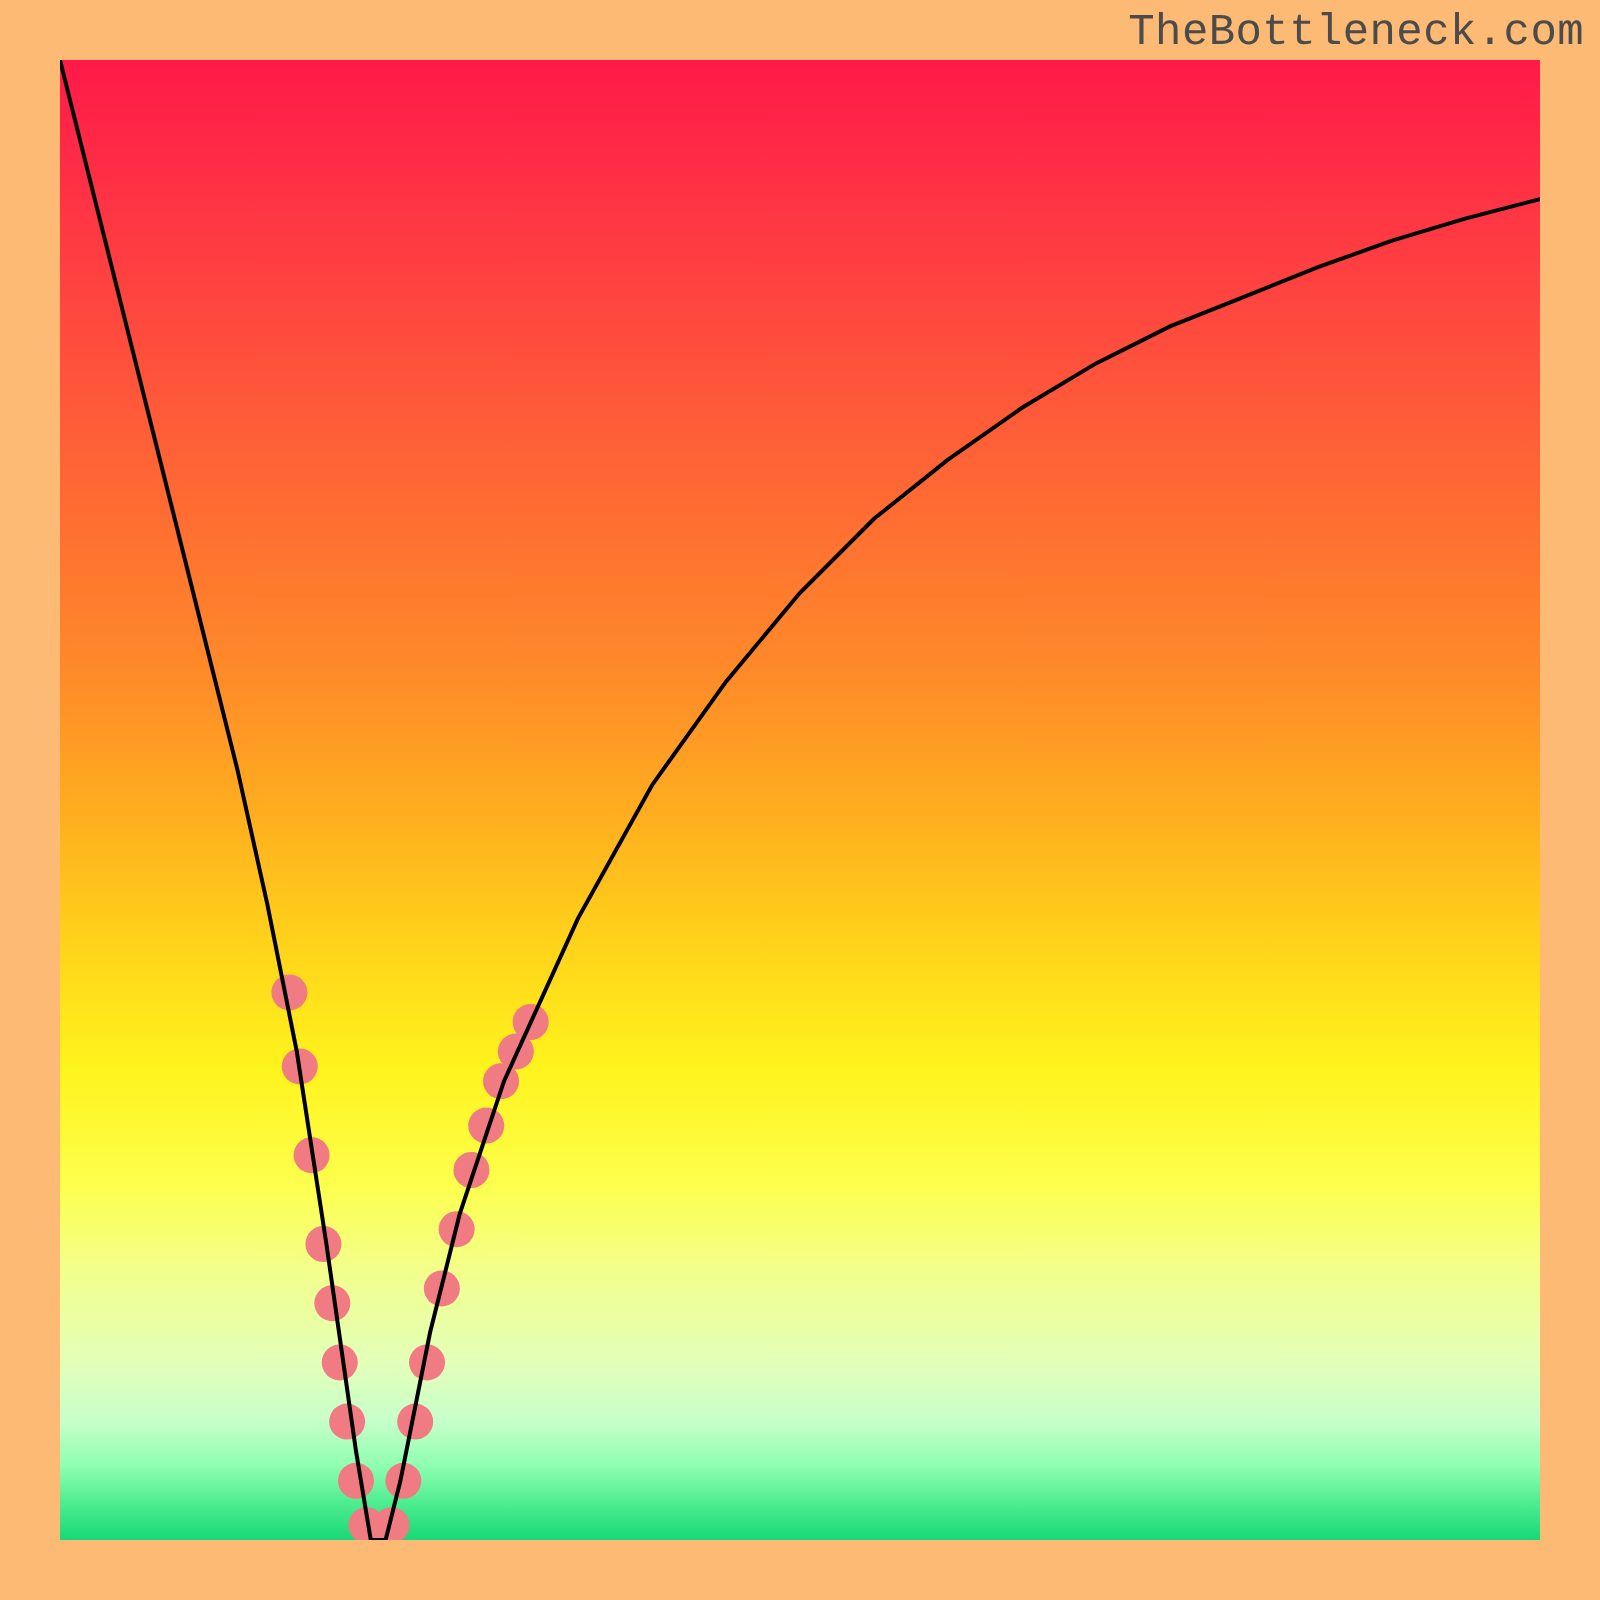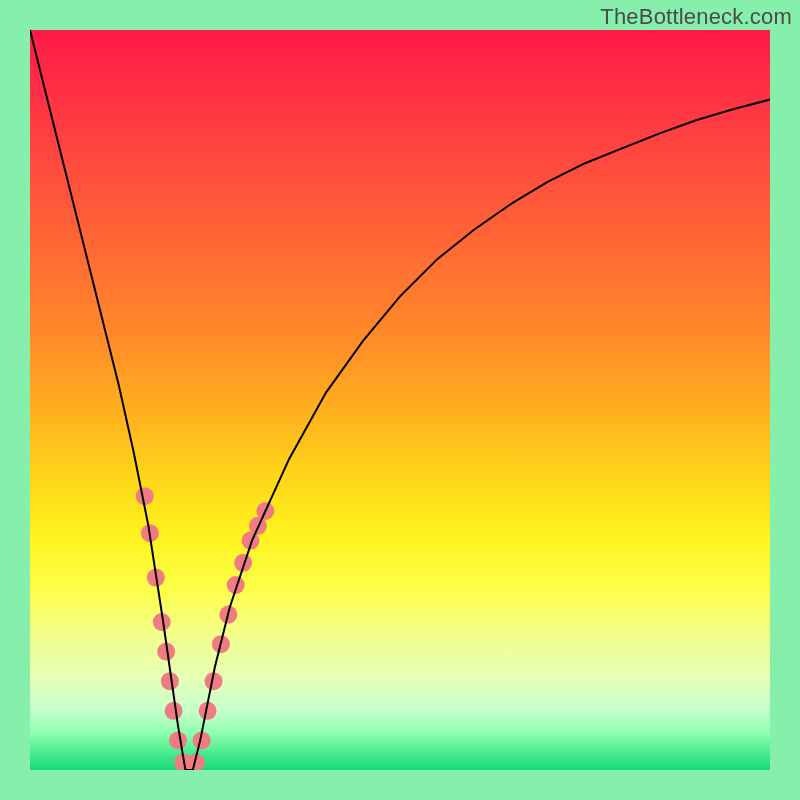--- a/index.html
+++ b/index.html
@@ -10,21 +10,22 @@
     overflow: hidden;
     background: #000;
     font-family: Arial, Helvetica, sans-serif;
   }
   .frame {
     position: absolute;
     left: 0;
     top: 0;
     width: 800px;
     height: 800px;
-    background: #86efac;
+    background: #fdba74;
+    font-family: Liberation Mono, monospace;
   }
   .plot {
     position: absolute;
     left: 30px;
     top: 30px;
     width: 740px;
     height: 740px;
     overflow: hidden;
   }
   .gradient {

